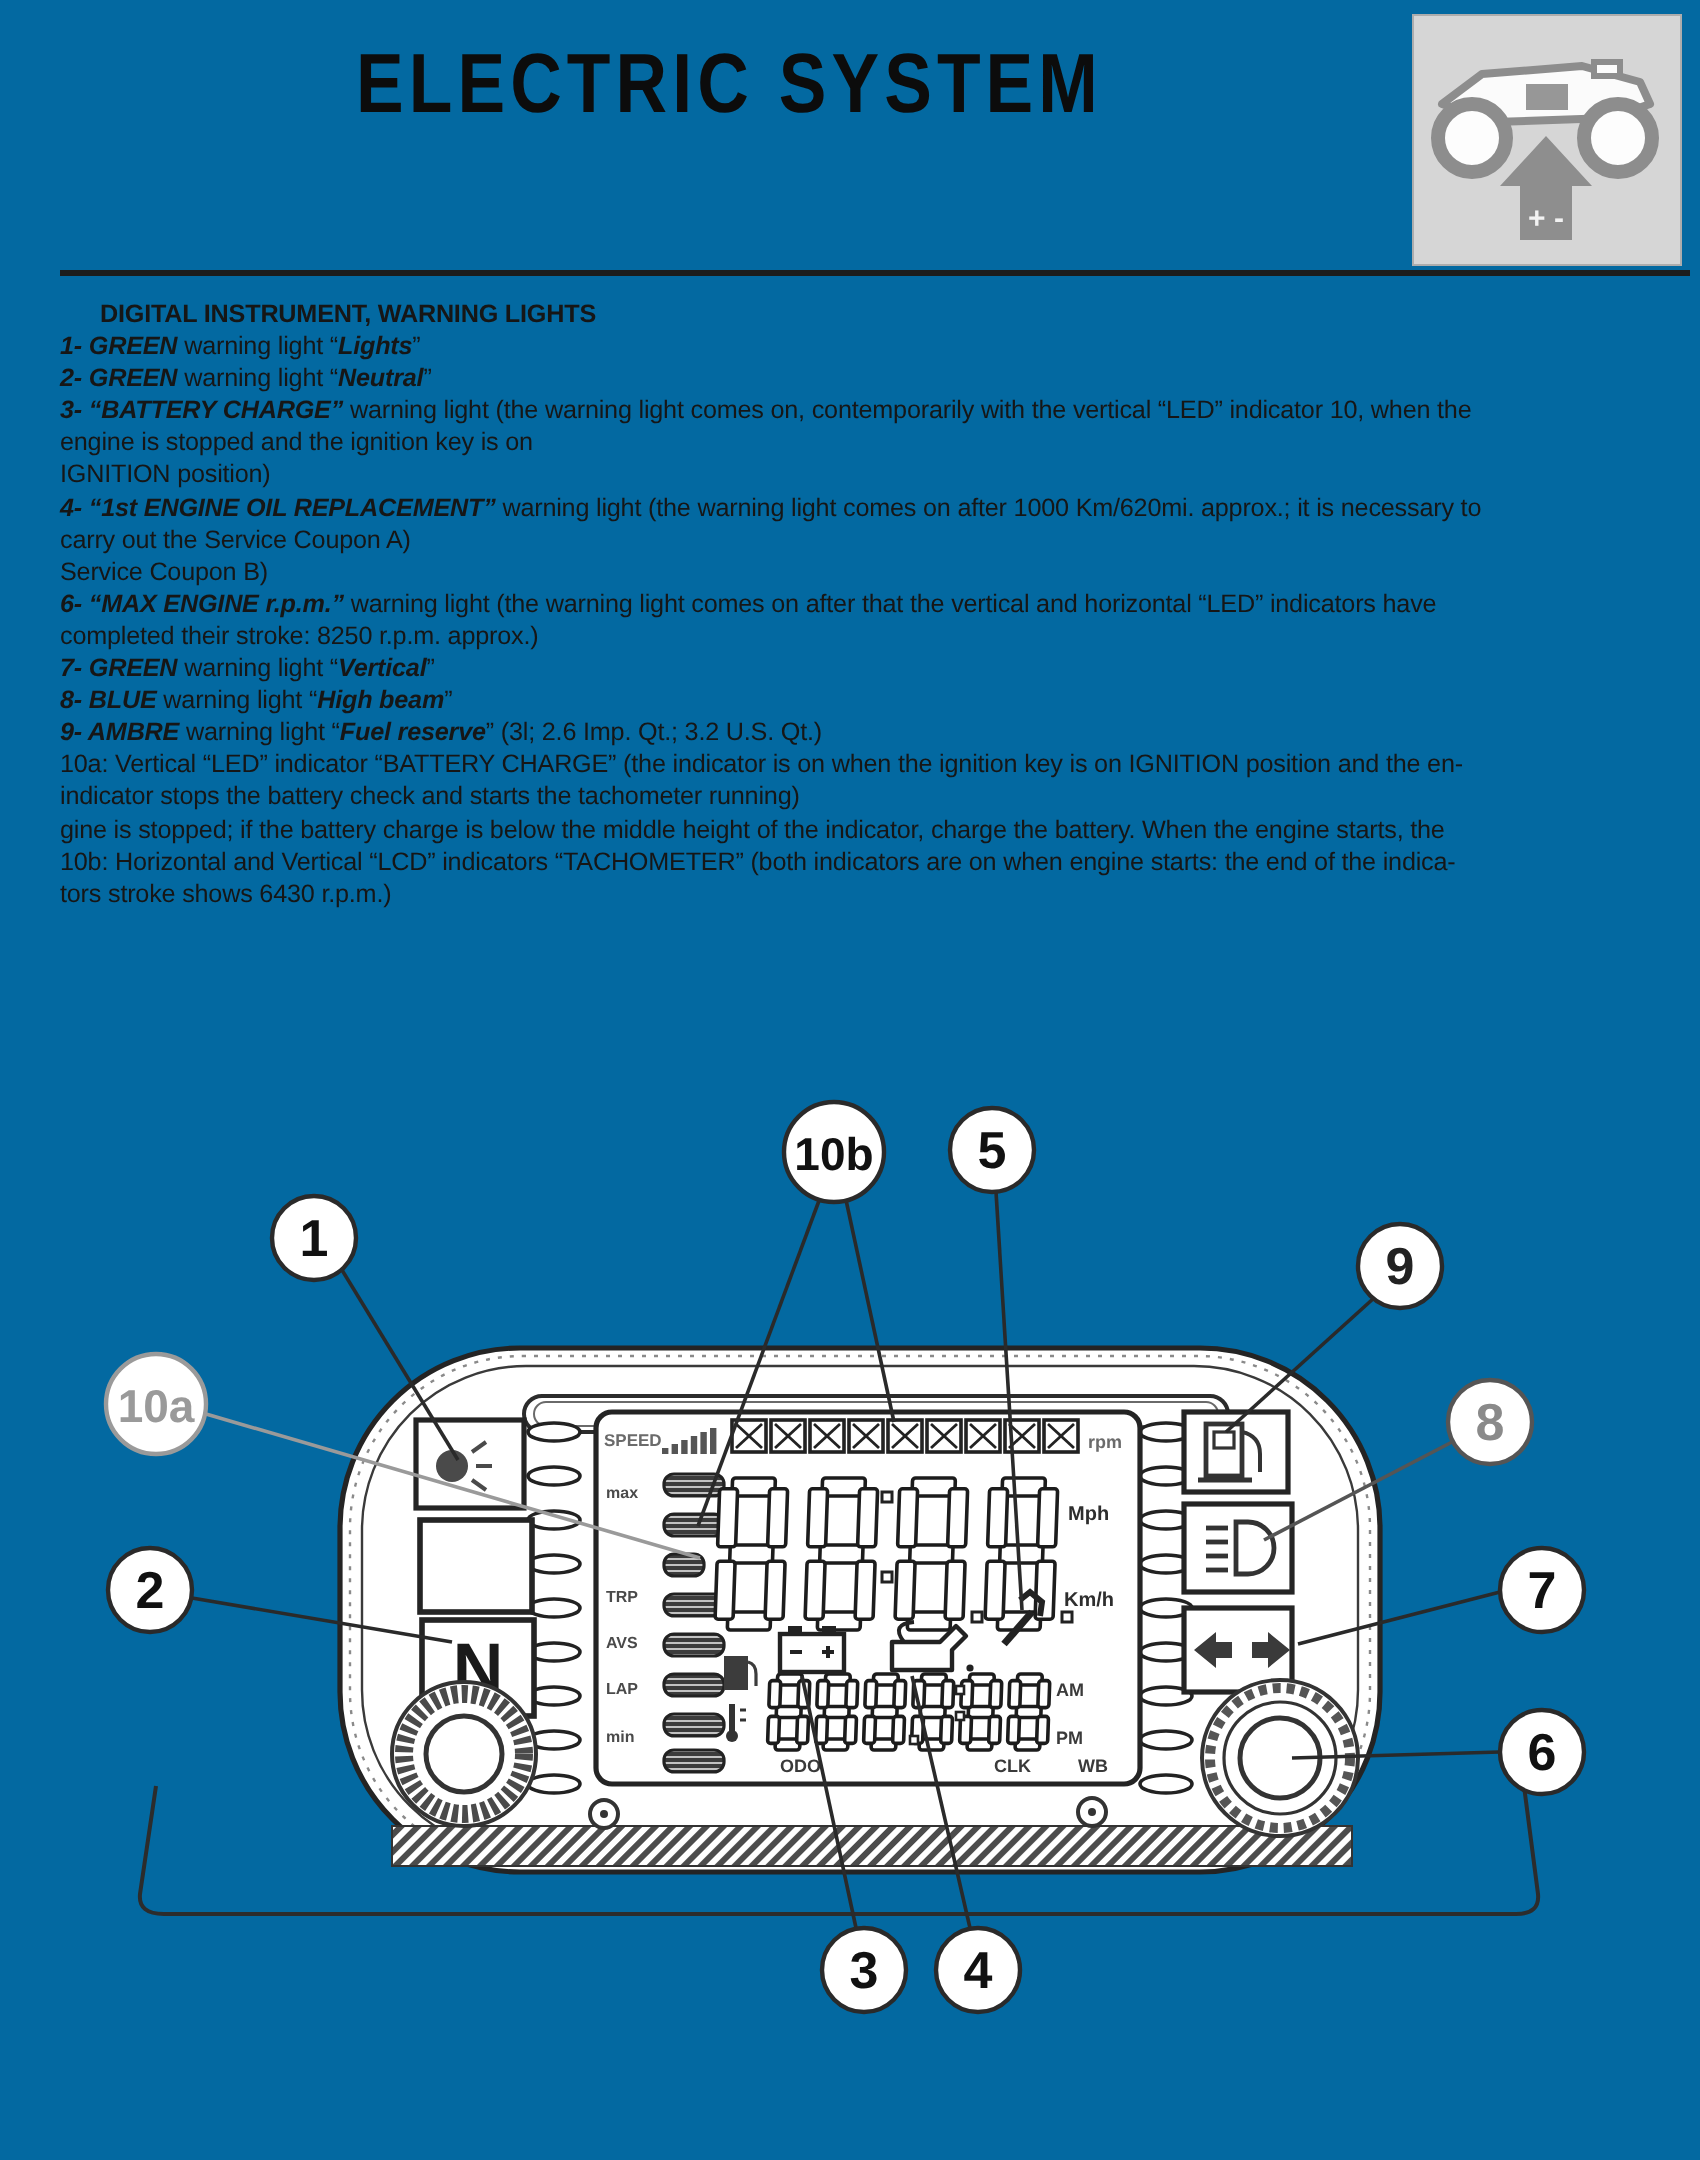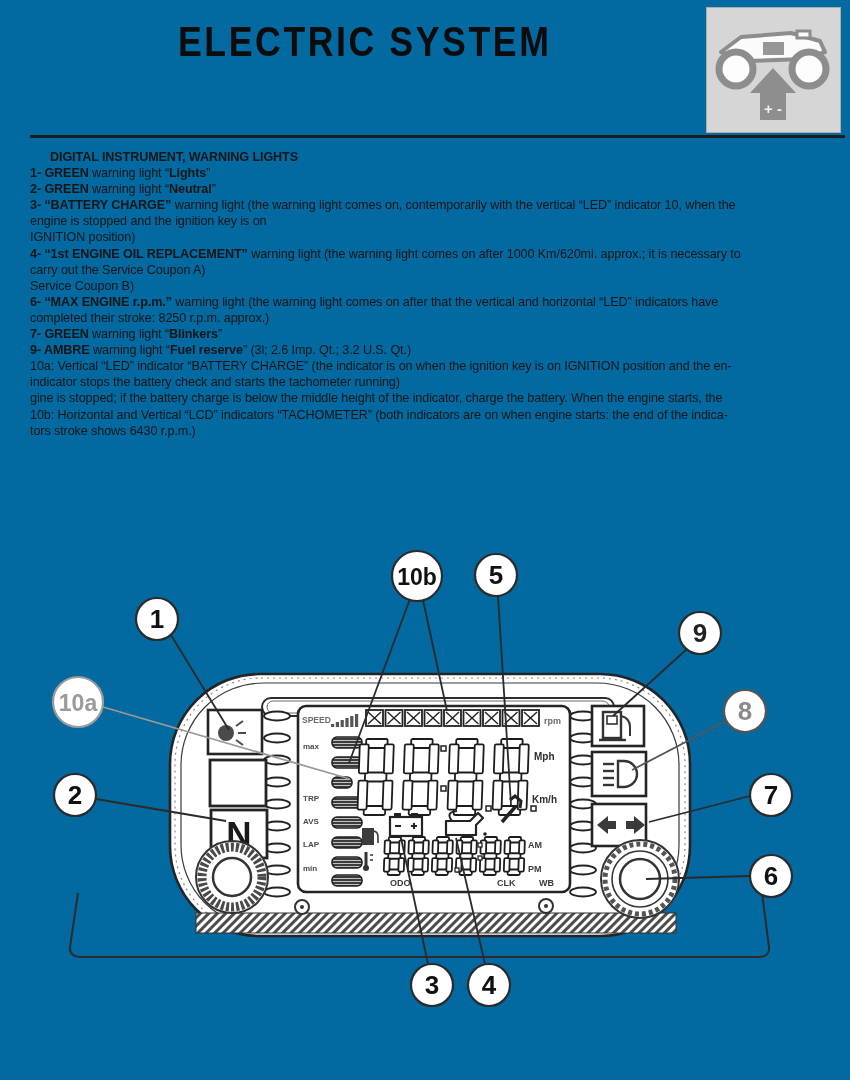--- a/index.html
+++ b/index.html
@@ -7,21 +7,21 @@
         font-family:"Liberation Sans",sans-serif;color:#161616;}
   .title{position:absolute;left:178px;top:18px;font-size:42px;font-weight:700;
          letter-spacing:3px;transform:scaleX(.85);transform-origin:left top;
          color:#0c0c0c;white-space:nowrap;}
   .rule{position:absolute;left:30px;top:135px;width:815px;height:3px;background:#1c1c1c;}
   .chapter-box{position:absolute;left:706px;top:7px;width:133px;height:124px;
                background:#d6d6d6;border:1px solid #adadad;}
   .textblock{position:absolute;left:30px;top:149px;font-size:12.6px;line-height:16.1px;
              letter-spacing:-.1px;white-space:nowrap;}
   .thead{font-weight:700;padding-left:20px;}
-  .tline .bb{font-weight:700;}
+  .tline .bb{font-weight:700;font-style:italic;}
   .tline .rr{font-weight:400;}
   .diagram{position:absolute;left:0;top:540px;width:850px;height:540px;}
   svg text{font-family:"Liberation Sans",sans-serif;}
   .lcd-unit{font-size:10px;font-weight:700;fill:#2e2e2e;}
   .lcd-small{font-size:9px;font-weight:700;fill:#3a3a3a;}
   .lcd-gray{font-size:9px;font-weight:700;fill:#6b6b6b;}
   .n-letter{font-size:35px;font-weight:700;fill:#1a1a1a;}
   .plusminus{font-size:15px;font-weight:700;fill:#f2f2f2;}
 </style>
 </head>
@@ -55,21 +55,22 @@
         <div class="tline"><span class="bb">1- GREEN</span><span class="rr"> warning light “</span><span class="bb">Lights</span><span class="rr">”</span></div>
         <div class="tline"><span class="bb">2- GREEN</span><span class="rr"> warning light “</span><span class="bb">Neutral</span><span class="rr">”</span></div>
         <div class="tline"><span class="bb">3- “BATTERY CHARGE”</span><span class="rr"> warning light (the warning light comes on, contemporarily with the vertical “LED” indicator 10, when the</span></div>
         <div class="tline"><span class="rr">engine is stopped and the ignition key is on</span></div>
         <div class="tline"><span class="rr">IGNITION position)</span></div>
         <div class="tline"><span class="bb">4- “1st ENGINE OIL REPLACEMENT”</span><span class="rr"> warning light (the warning light comes on after 1000 Km/620mi. approx.; it is necessary to</span></div>
         <div class="tline"><span class="rr">carry out the Service Coupon A)</span></div>
         <div class="tline"><span class="rr">Service Coupon B)</span></div>
         <div class="tline"><span class="bb">6- “MAX ENGINE r.p.m.”</span><span class="rr"> warning light (the warning light comes on after that the vertical and horizontal “LED” indicators have</span></div>
         <div class="tline"><span class="rr">completed their stroke: 8250 r.p.m. approx.)</span></div>
-        <div class="tline"><span class="bb">7- GREEN</span><span class="rr"> warning light “</span><span class="bb">Blinkers</span><span class="rr">”</span></div>
+        <div class="tline"><span class="bb">7- GREEN</span><span class="rr"> warning light “</span><span class="bb">Vertical</span><span class="rr">”</span></div>
+        <div class="tline"><span class="bb">8- BLUE</span><span class="rr"> warning light “</span><span class="bb">High beam</span><span class="rr">”</span></div>
         <div class="tline"><span class="bb">9- AMBRE</span><span class="rr"> warning light “</span><span class="bb">Fuel reserve</span><span class="rr">” (3l; 2.6 Imp. Qt.; 3.2 U.S. Qt.)</span></div>
         <div class="tline"><span class="rr">10a: Vertical “LED” indicator “BATTERY CHARGE” (the indicator is on when the ignition key is on IGNITION position and the en-</span></div>
         <div class="tline"><span class="rr">indicator stops the battery check and starts the tachometer running)</span></div>
         <div class="tline"><span class="rr">gine is stopped; if the battery charge is below the middle height of the indicator, charge the battery. When the engine starts, the</span></div>
         <div class="tline"><span class="rr">10b: Horizontal and Vertical “LCD” indicators “TACHOMETER” (both indicators are on when engine starts: the end of the indica-</span></div>
         <div class="tline"><span class="rr">tors stroke shows 6430 r.p.m.)</span></div>
       </div>
   </div>
 
   <div class="diagram">

